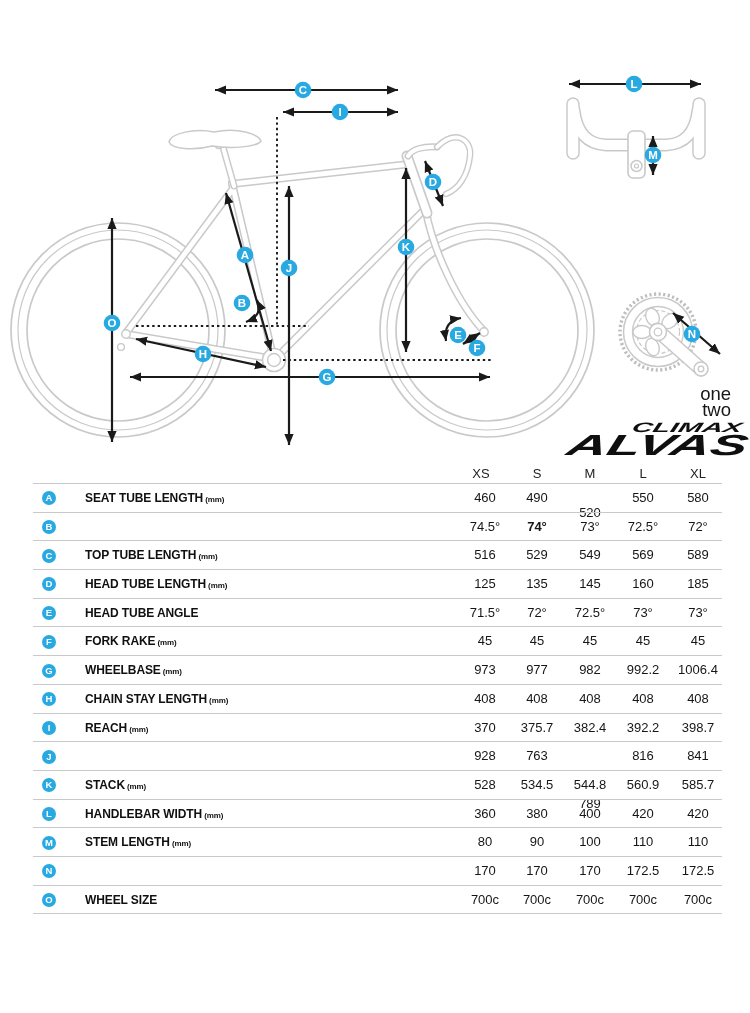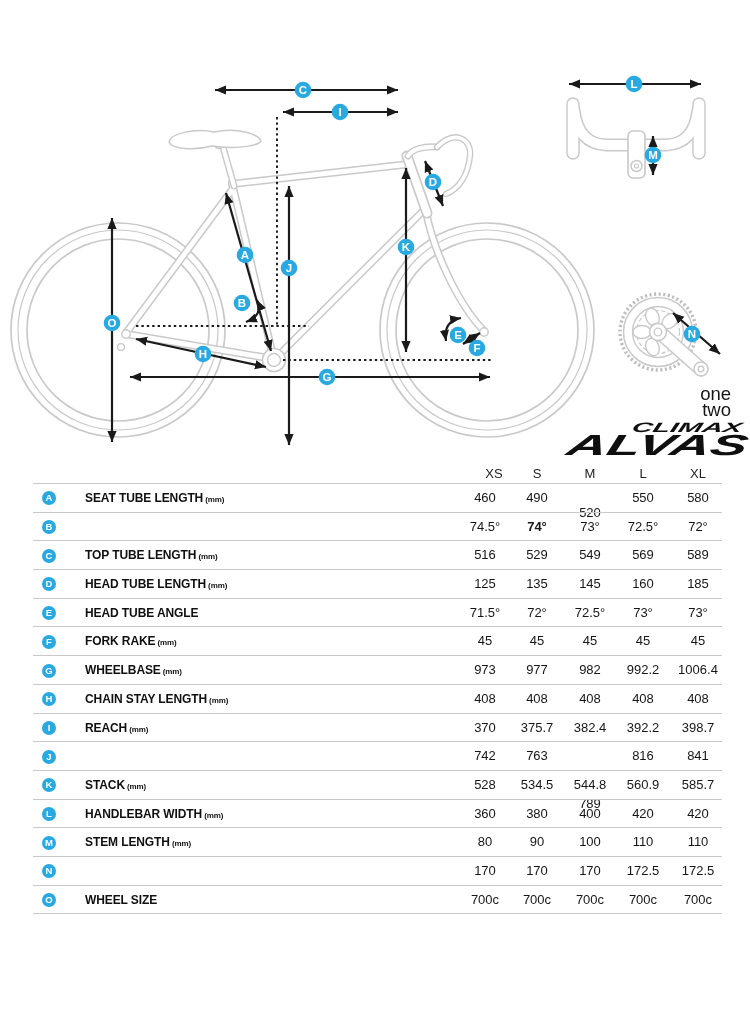--- a/index.html
+++ b/index.html
@@ -211,21 +211,21 @@
         </g>
         <g>
           <circle cx="112" cy="323" r="8.3" fill="#29a9e1"></circle>
           <text x="112" y="327.1" text-anchor="middle" font-size="11.5" font-weight="bold" fill="#ffffff">O</text>
         </g>
       </g>
   </svg>
 
   <div class="geo-table">
     <div class="thead" id="size-header">
-        <div class="col" style="left: 468px;">XS</div>
+        <div class="col" style="left: 455px;">XS</div>
         <div class="col" style="left: 511px;">S</div>
         <div class="col" style="left: 564px;">M</div>
         <div class="col" style="left: 617px;">L</div>
         <div class="col" style="left: 672px;">XL</div>
       </div>
     <div id="geo-rows">
         <div class="trow">
           <span class="badge">A</span>
           <span class="lbl"><span>SEAT TUBE LENGTH</span><span class="unit">(mm)</span></span>
           <span class="val" style="left: 458px;">460</span>
@@ -300,21 +300,21 @@
           <span class="badge">I</span>
           <span class="lbl"><span>REACH</span><span class="unit">(mm)</span></span>
           <span class="val" style="left: 458px;">370</span>
           <span class="val" style="left: 510px;">375.7</span>
           <span class="val" style="left: 563px;">382.4</span>
           <span class="val" style="left: 616px;">392.2</span>
           <span class="val" style="left: 671px;">398.7</span>
         </div>
         <div class="trow">
           <span class="badge">J</span>
-          <span class="val" style="left: 458px;">742</span>
+          <span class="val" style="left: 458px;">928</span>
           <span class="val" style="left: 510px;">763</span>
           <span class="val" style="left: 563px; margin-top: 48px;">789</span>
           <span class="val" style="left: 616px;">816</span>
           <span class="val" style="left: 671px;">841</span>
         </div>
         <div class="trow">
           <span class="badge">K</span>
           <span class="lbl"><span>STACK</span><span class="unit">(mm)</span></span>
           <span class="val" style="left: 458px;">528</span>
           <span class="val" style="left: 510px; text-align: center;">534.5</span>

